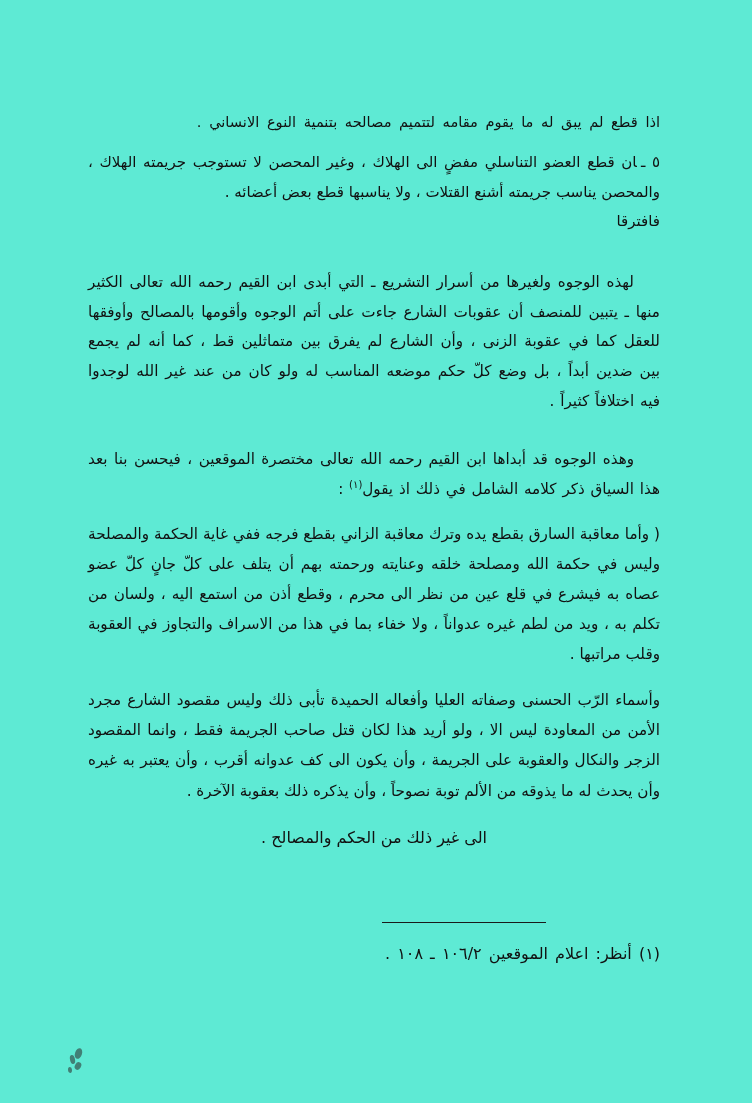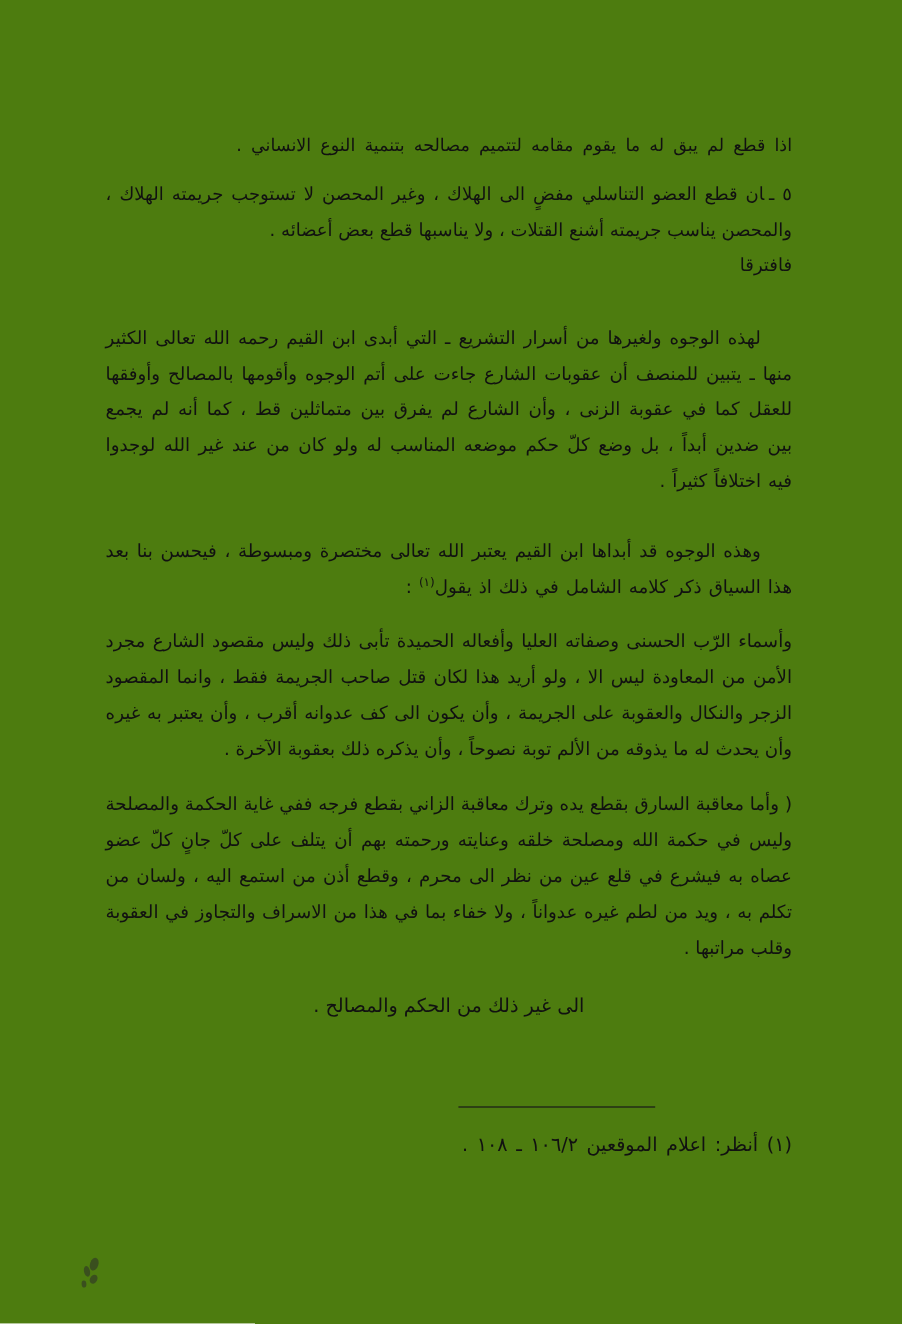--- a/index.html
+++ b/index.html
@@ -11,21 +11,21 @@
     width: 752px;
     height: 1103px;
     position: relative;
     font-family: "DejaVu Sans", sans-serif;
     color: #111111;
     overflow: hidden;
   }
   .page {
     position: absolute;
     inset: 0;
-    background: #4d7c0f;
+    background: #5eead4;
   }
   .content {
     position: absolute;
     top: 108px;
     right: 92px;
     left: 88px;
     direction: rtl;
     text-align: justify;
   }
   .para {
@@ -139,26 +139,26 @@
     <p class="para first">اذا قطع لم يبق له ما يقوم مقامه لتتميم مصالحه بتنمية النوع الانساني .</p>
 
     <div class="numbered block">
       <span class="marker">٥ ـ</span><span>ان قطع العضو التناسلي مفضٍ الى الهلاك ، وغير المحصن لا تستوجب جريمته الهلاك ، والمحصن يناسب جريمته أشنع القتلات ، ولا يناسبها قطع بعض أعضائه .</span>
       <span class="line-tail">فافترقا</span>
     </div>
 
     <p class="para indent-start">لهذه الوجوه ولغيرها من أسرار التشريع ـ التي أبدى ابن القيم رحمه الله تعالى الكثير منها ـ يتبين للمنصف أن عقوبات الشارع جاءت على أتم الوجوه وأقومها بالمصالح وأوفقها للعقل كما في عقوبة الزنى ، وأن الشارع لم يفرق بين متماثلين قط ، كما أنه لم يجمع بين ضدين أبداً ، بل وضع كلّ حكم موضعه المناسب له ولو كان من عند غير الله لوجدوا فيه اختلافاً كثيراً .</p>
 
     <p class="para indent-start">
-      <span>وهذه الوجوه قد أبداها ابن القيم يعتبر الله تعالى مختصرة ومبسوطة ، فيحسن بنا بعد هذا السياق ذكر كلامه الشامل في ذلك اذ يقول</span><sup class="fn">(١)</sup><span> :</span>
+      <span>وهذه الوجوه قد أبداها ابن القيم رحمه الله تعالى مختصرة الموقعين ، فيحسن بنا بعد هذا السياق ذكر كلامه الشامل في ذلك اذ يقول</span><sup class="fn">(١)</sup><span> :</span>
     </p>
 
+    <p class="quote">( وأما معاقبة السارق بقطع يده وترك معاقبة الزاني بقطع فرجه ففي غاية الحكمة والمصلحة وليس في حكمة الله ومصلحة خلقه وعنايته ورحمته بهم أن يتلف على كلّ جانٍ كلّ عضو عصاه به فيشرع في قلع عين من نظر الى محرم ، وقطع أذن من استمع اليه ، ولسان من تكلم به ، ويد من لطم غيره عدواناً ، ولا خفاء بما في هذا من الاسراف والتجاوز في العقوبة وقلب مراتبها .</p>
+
     <p class="quote indent-start">وأسماء الرّب الحسنى وصفاته العليا وأفعاله الحميدة تأبى ذلك وليس مقصود الشارع مجرد الأمن من المعاودة ليس الا ، ولو أريد هذا لكان قتل صاحب الجريمة فقط ، وانما المقصود الزجر والنكال والعقوبة على الجريمة ، وأن يكون الى كف عدوانه أقرب ، وأن يعتبر به غيره وأن يحدث له ما يذوقه من الألم توبة نصوحاً ، وأن يذكره ذلك بعقوبة الآخرة .</p>
-
-    <p class="quote">( وأما معاقبة السارق بقطع يده وترك معاقبة الزاني بقطع فرجه ففي غاية الحكمة والمصلحة وليس في حكمة الله ومصلحة خلقه وعنايته ورحمته بهم أن يتلف على كلّ جانٍ كلّ عضو عصاه به فيشرع في قلع عين من نظر الى محرم ، وقطع أذن من استمع اليه ، ولسان من تكلم به ، ويد من لطم غيره عدواناً ، ولا خفاء بما في هذا من الاسراف والتجاوز في العقوبة وقلب مراتبها .</p>
 
     <p class="closing">الى غير ذلك من الحكم والمصالح .</p>
 
   </div>
 
   <div class="footnote-rule"></div>
 
   <div class="footnote">
     <span>(١)</span>
     <span>أنظر: اعلام الموقعين ١٠٦/٢ ـ ١٠٨ .</span>

